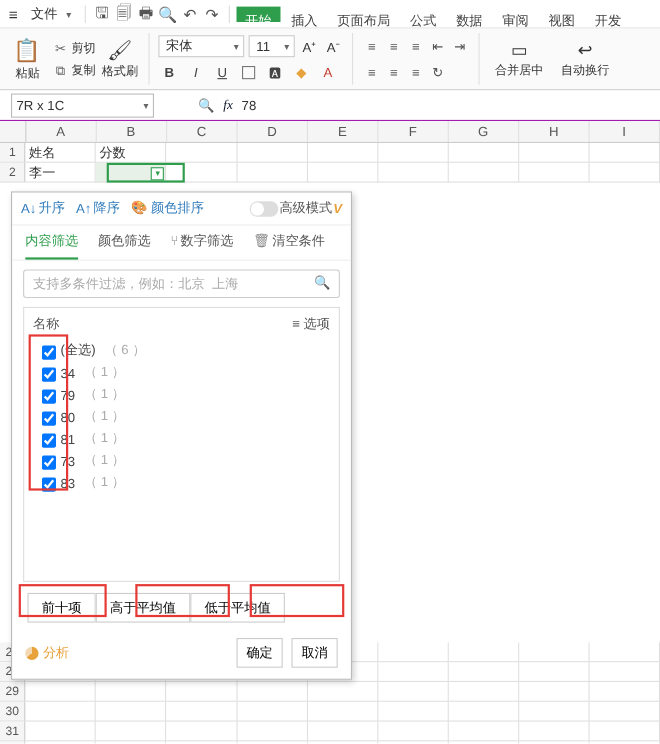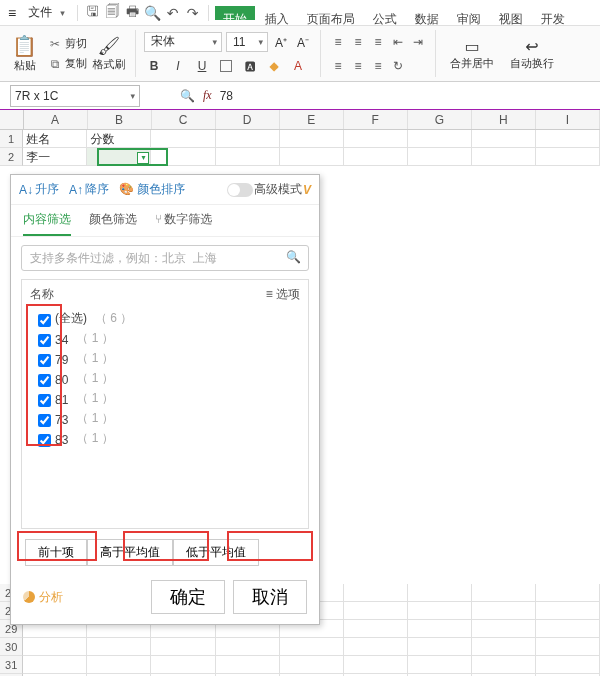--- a/index.html
+++ b/index.html
@@ -41,21 +41,21 @@
 .align-row .abtn { width: 18px; height: 20px; display: flex; align-items: center; justify-content: center; color: #555; font-size: 12px; }
 .merge-block, .wrap-block { display: flex; flex-direction: column; align-items: center; justify-content: center; font-size: 11px; width: 56px; }
 .merge-block .icon, .wrap-block .icon { font-size: 16px; }
 
 
 .formula-bar { display: flex; align-items: center; height: 28px; border-bottom: 1px solid #a21caf; }
 .name-box { width: 130px; border: 1px solid #bbb; height: 22px; margin-left: 10px; display: flex; align-items: center; padding: 0 4px; background: #fff; position: relative; font-size: 12px; }
 .name-box .arrow { margin-left: auto; font-size: 9px; color: #666; }
 .spacer { flex: 1; }
 .fx-area { display: flex; align-items: center; gap: 8px; margin-left: 40px; }
-.fx-icon { font-style: italic; font-family: serif; color: #7f1d1d; }
+.fx-icon { font-style: italic; font-family: serif; color: #0f172a; }
 .fx-value { color: #333; }
 
 
 .grid { position: relative; }
 .colheads { display: flex; height: 20px; border-bottom: 1px solid #ccc; background: #f5f5f5; }
 .corner { width: 26px; border-right: 1px solid #ccc; }
 .colhead { width: 71px; border-right: 1px solid #e0e0e0; text-align: center; line-height: 20px; color: #555; }
 .rows { position: relative; }
 .row { display: flex; height: 18px; }
 .rowhead { width: 26px; background: #f5f5f5; border-right: 1px solid #ccc; border-bottom: 1px solid #e0e0e0; text-align: center; font-size: 11px; color: #555; line-height: 18px; }
@@ -86,21 +86,21 @@
 .fp-item { display: flex; align-items: flex-end; gap: 4px; height: 20px; font-size: 12px; color: #444; padding-left: 10px; }
 .fp-item input { width: 13px; height: 13px; }
 .fp-item .count { color: #aaa; margin-left: 4px; }
 .red-box { position: absolute; border: 2px solid #e53935; pointer-events: none; z-index: 5; }
 .fp-quick { display: flex; padding: 6px 14px; }
 .fp-quick .qbtn { border: 1px solid #ccc; padding: 4px 12px; background: #fff; font-size: 12px; }
 .fp-footer { display: flex; align-items: center; padding: 8px 12px 10px; gap: 8px; }
 .fp-footer .analyze { color: #e8a23c; display: flex; align-items: center; gap: 4px; }
 .fp-footer .analyze .pie { width: 12px; height: 12px; border-radius: 50%; background: conic-gradient(#e8a23c 0 65%, #f3d9b1 0); }
 .fp-footer .spacer2 { flex: 1; }
-.fp-footer .btn { border: 1px solid #ccc; padding: 4px 18px; background: #fff; font-size: 18px; }
+.fp-footer .btn { border: 1px solid #ccc; padding: 4px 8px; background: #fff; font-size: 12px; }
 
 
 .bottom-rows { position: absolute; left: 0; top: 584px; right: 0; }
 </style>
 </head>
 <body>
 
 <div class="menubar">
   <span class="hamburger">≡</span>
   <span class="file-label">文件</span>
@@ -271,20 +271,21 @@
     <div class="adv">
       <span class="toggle"></span>
       <span>高级模式</span>
       <span class="vip">V</span>
     </div>
   </div>
   <div class="fp-tabs">
     <span class="fp-tab active">内容筛选</span>
     <span class="fp-tab">颜色筛选</span>
     <span class="fp-tab"><span class="sub-icon">⑂</span><span>数字筛选</span></span>
+    <span class="fp-tab"><span class="sub-icon">🗑</span><span>清空条件</span></span>
   </div>
   <div class="fp-search">
     <input type="text" placeholder="支持多条件过滤，例如：北京  上海" style="">
     <span class="mag">🔍</span>
   </div>
   <div class="fp-list-wrap">
     <div class="fp-list-head">
       <span>名称</span>
       <span><span>≡ </span><span>选项</span></span>
     </div>

